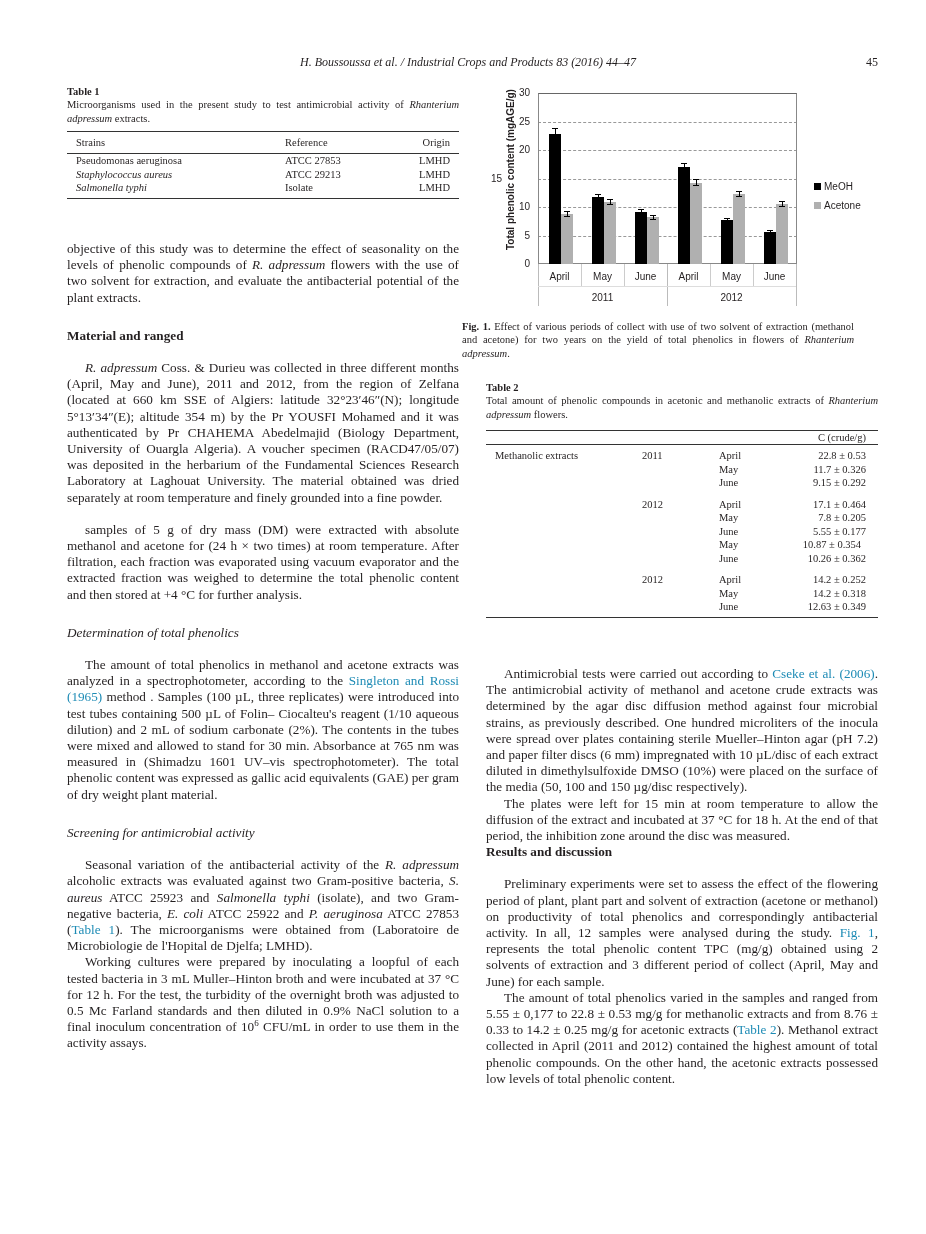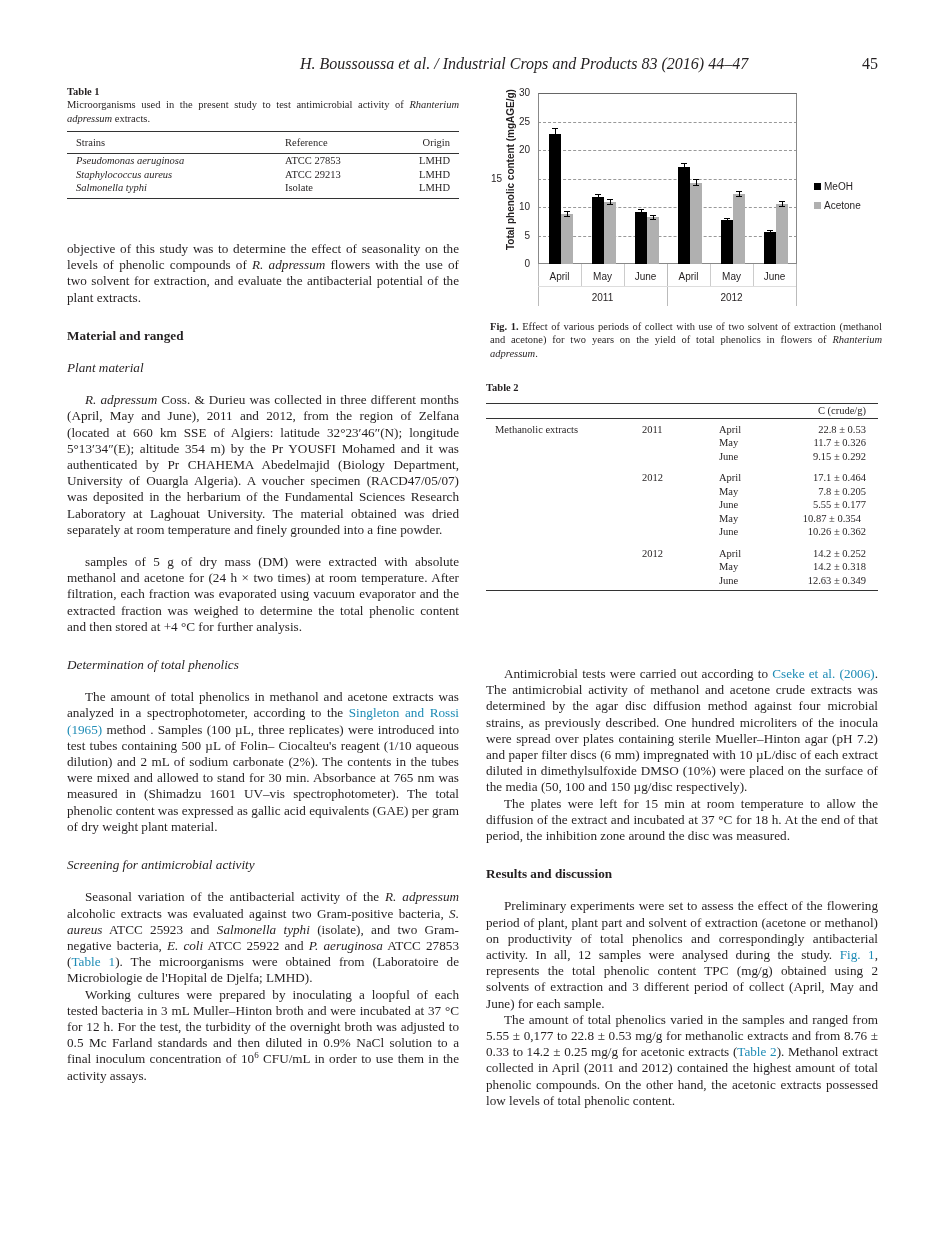--- a/index.html
+++ b/index.html
@@ -1,18 +1,18 @@
 <!DOCTYPE html>
 <html><head>
 <meta charset="utf-8">
 <style>
   html, body { margin:0; padding:0; background:#fff; }
   body { width:926px; height:1234px; position:relative; overflow:hidden; font-family:"DejaVu Serif", serif; color:#231f20; }
   .abs { position:absolute; }
-  .hdr { top:55px; left:300px; width:578px; font-size:16px; font-style:italic; font-family:"Liberation Serif", serif; }
+  .hdr { top:55px; left:300px; width:578px; font-size:12px; font-style:italic; font-family:"Liberation Serif", serif; }
   .hdr .pg { position:absolute; right:0; top:0; font-style:normal; }
   .col { position:absolute; width:392px; font-family:"Liberation Serif", serif; font-size:13.2px; line-height:16.2px; text-align:justify; }
   .col p { margin:0; text-indent:18px; }
   .col p.noind { text-indent:0; }
   .h-sec { font-weight:bold; font-size:13.2px; font-family:"Liberation Serif", serif; }
   .h-sub { font-style:italic; font-size:13.2px; font-family:"Liberation Serif", serif; }
   .link { color:#1d8bb5; }
   .caption { font-family:"Liberation Serif", serif; font-size:10.5px; line-height:13.3px; text-align:justify; }
   .tbl-title { font-weight:bold; font-size:10.5px; }
   table.t { border-collapse:collapse; width:100%; font-family:"Liberation Serif", serif; font-size:10.5px; }
@@ -41,42 +41,41 @@
   <div class="caption tbl-title">Table 1</div>
   <div class="caption"><span>Microorganisms used in the present study to test antimicrobial activity of </span><i>Rhanterium adpressum</i><span> extracts.</span></div>
   <table class="t" style="margin-top:6px; border-top:1.3px solid #333; border-bottom:1.3px solid #333;">
     <tbody>
         <tr style="border-bottom:1.3px solid #333;">
       <td style="padding-top:4px;padding-bottom:4px;width:200px;">Strains</td>
       <td style="width:120px;">Reference</td>
       <td style="text-align:right;padding-right:9px;">Origin</td>
     </tr>
     <tr>
-          <td style="font-style:italic;">Pseudomonas aeruginosa</td>
+          <td style="">Pseudomonas aeruginosa</td>
           <td>ATCC 27853</td>
           <td style="text-align:right;padding-right:9px;">LMHD</td>
         </tr>
     <tr>
           <td style="font-style:italic;">Staphylococcus aureus</td>
           <td>ATCC 29213</td>
           <td style="text-align:right;padding-right:9px;">LMHD</td>
         </tr>
     <tr>
           <td style="font-style:italic;padding-bottom:3px;">Salmonella typhi</td>
           <td style="padding-bottom:3px;">Isolate</td>
           <td style="text-align:right;padding-right:9px;padding-bottom:3px;">LMHD</td>
         </tr>
   </tbody>
     </table>
 </div>
 
 <div class="col" style="left:67px; top:241px;">
   <p class="noind"><span>objective of this study was to determine the effect of seasonality on the levels of phenolic compounds of </span><i>R. adpressum</i><span> flowers with the use of two solvent for extraction, and evaluate the antibacterial potential of the plant extracts.</span></p>
   <div class="h-sec" style="margin-top:22px;">Material and ranged</div>
-  <div class="h-sub" style="margin-top:16px;">Plant material</div>
   <p style="margin-top:16px;"><i>R. adpressum</i><span> Coss. &amp; Durieu was collected in three different months (April, May and June), 2011 and 2012, from the region of Zelfana (located at 660 km SSE of Algiers: latitude 32°23′46″(N); longitude 5°13′34″(E); altitude 354 m) by the Pr YOUSFI Mohamed and it was authenticated by Pr CHAHEMA Abedelmajid (Biology Department, University of Ouargla Algeria). A voucher specimen (RACD47/05/07) was deposited in the herbarium of the Fundamental Sciences Research Laboratory at Laghouat University. The material obtained was dried separately at room temperature and finely grounded into a fine powder.</span></p>
   <p style="margin-top:16px;">samples of 5 g of dry mass (DM) were extracted with absolute methanol and acetone for (24 h × two times) at room temperature. After filtration, each fraction was evaporated using vacuum evaporator and the extracted fraction was weighed to determine the total phenolic content and then stored at +4 °C for further analysis.</p>
   <div class="h-sub" style="margin-top:22px;">Determination of total phenolics</div>
   <p style="margin-top:16px;"><span>The amount of total phenolics in methanol and acetone extracts was analyzed in a spectrophotometer, according to the </span><span class="link">Singleton and Rossi (1965)</span><span> method . Samples (100 µL, three replicates) were introduced into test tubes containing 500 µL of Folin– Ciocalteu's reagent (1/10 aqueous dilution) and 2 mL of sodium carbonate (2%). The contents in the tubes were mixed and allowed to stand for 30 min. Absorbance at 765 nm was measured in (Shimadzu 1601 UV–vis spectrophotometer). The total phenolic content was expressed as gallic acid equivalents (GAE) per gram of dry weight plant material.</span></p>
   <div class="h-sub" style="margin-top:22px;">Screening for antimicrobial activity</div>
   <p style="margin-top:16px;"><span>Seasonal variation of the antibacterial activity of the </span><i>R. adpressum</i><span> alcoholic extracts was evaluated against two Gram-positive bacteria, </span><i>S. aureus</i><span> ATCC 25923 and </span><i>Salmonella typhi</i><span> (isolate), and two Gram-negative bacteria, </span><i>E. coli</i><span> ATCC 25922 and </span><i>P. aeruginosa</i><span> ATCC 27853 (</span><span class="link">Table 1</span><span>). The microorganisms were obtained from (Laboratoire de Microbiologie de l'Hopital de Djelfa; LMHD).</span></p>
   <p><span>Working cultures were prepared by inoculating a loopful of each tested bacteria in 3 mL Muller–Hinton broth and were incubated at 37 °C for 12 h. For the test, the turbidity of the overnight broth was adjusted to 0.5 Mc Farland standards and then diluted in 0.9% NaCl solution to a final inoculum concentration of 10</span><sup style="font-size:9px;line-height:0;">6</sup><span> CFU/mL in order to use them in the activity assays.</span></p>
 </div>
 
 <div>
@@ -143,26 +142,27 @@
   <div class="xlab" style="left:667px; top:271px; width:43px;">April</div>
   <div class="xlab" style="left:710px; top:271px; width:43px;">May</div>
   <div class="xlab" style="left:753px; top:271px; width:43px;">June</div>
   <div class="xlab" style="left:538px; top:292px; width:129px;">2011</div>
   <div class="xlab" style="left:667px; top:292px; width:129px;">2012</div>
 
   <div class="leg" style="left:814px; top:181px;"><span class="sw" style="background:#000;"></span><span>MeOH</span></div>
   <div class="leg" style="left:814px; top:200px;"><span class="sw" style="background:#b0b0b0;"></span><span>Acetone</span></div>
 </div>
 
-<div class="abs caption" style="left:490px; top:320px; width:392px;">
+<div class="abs caption" style="left:462px; top:320px; width:392px;">
   <b>Fig. 1.</b><span> Effect of various periods of collect with use of two solvent of extraction (methanol and acetone) for two years on the yield of total phenolics in flowers of </span><i>Rhanterium adpressum</i><span>.</span>
 </div>
 
 <div class="abs" style="left:486px; top:381px; width:392px;">
   <div class="caption tbl-title">Table 2</div>
+  <div class="caption"><span>Total amount of phenolic compounds in acetonic and methanolic extracts of </span><i>Rhanterium adpressum</i><span> flowers.</span></div>
   <table class="t" style="margin-top:9px; border-top:1.3px solid #333; border-bottom:1.3px solid #333;">
     <tbody>
         <tr style="border-bottom:1.3px solid #333;">
       <td style="width:138px;padding-top:5px;padding-bottom:5px;"></td>
           <td style="width:68px;"></td>
           <td style="width:70px;"></td>
       <td style="text-align:right;padding-right:12px;">C (crude/g)</td>
     </tr>
     <tr>
           <td style="padding-top:4px;">Methanolic extracts</td>
@@ -230,16 +230,16 @@
           <td style="padding-bottom:3px;">June</td>
           <td style="text-align:right;padding-right:12px;padding-bottom:3px;">12.63 ± 0.349</td>
         </tr>
   </tbody>
     </table>
 </div>
 
 <div class="col" style="left:486px; top:666px;">
   <p><span>Antimicrobial tests were carried out according to </span><span class="link">Cseke et al. (2006)</span><span>. The antimicrobial activity of methanol and acetone crude extracts was determined by the agar disc diffusion method against four microbial strains, as previously described. One hundred microliters of the inocula were spread over plates containing sterile Mueller–Hinton agar (pH 7.2) and paper filter discs (6 mm) impregnated with 10 µL/disc of each extract diluted in dimethylsulfoxide DMSO (10%) were placed on the surface of the media (50, 100 and 150 µg/disc respectively).</span></p>
   <p>The plates were left for 15 min at room temperature to allow the diffusion of the extract and incubated at 37 °C for 18 h. At the end of that period, the inhibition zone around the disc was measured.</p>
-  <div class="h-sec" style="margin-top:22px;">Results and discussion</div>
+  <div class="h-sec" style="">Results and discussion</div>
   <p style="margin-top:16px;"><span>Preliminary experiments were set to assess the effect of the flowering period of plant, plant part and solvent of extraction (acetone or methanol) on productivity of total phenolics and correspondingly antibacterial activity. In all, 12 samples were analysed during the study. </span><span class="link">Fig. 1</span><span>, represents the total phenolic content TPC (mg/g) obtained using 2 solvents of extraction and 3 different period of collect (April, May and June) for each sample.</span></p>
   <p><span>The amount of total phenolics varied in the samples and ranged from 5.55 ± 0,177 to 22.8 ± 0.53 mg/g for methanolic extracts and from 8.76 ± 0.33 to 14.2 ± 0.25 mg/g for acetonic extracts (</span><span class="link">Table 2</span><span>). Methanol extract collected in April (2011 and 2012) contained the highest amount of total phenolic compounds. On the other hand, the acetonic extracts possessed low levels of total phenolic content.</span></p>
 </div>
 
 </body></html>

